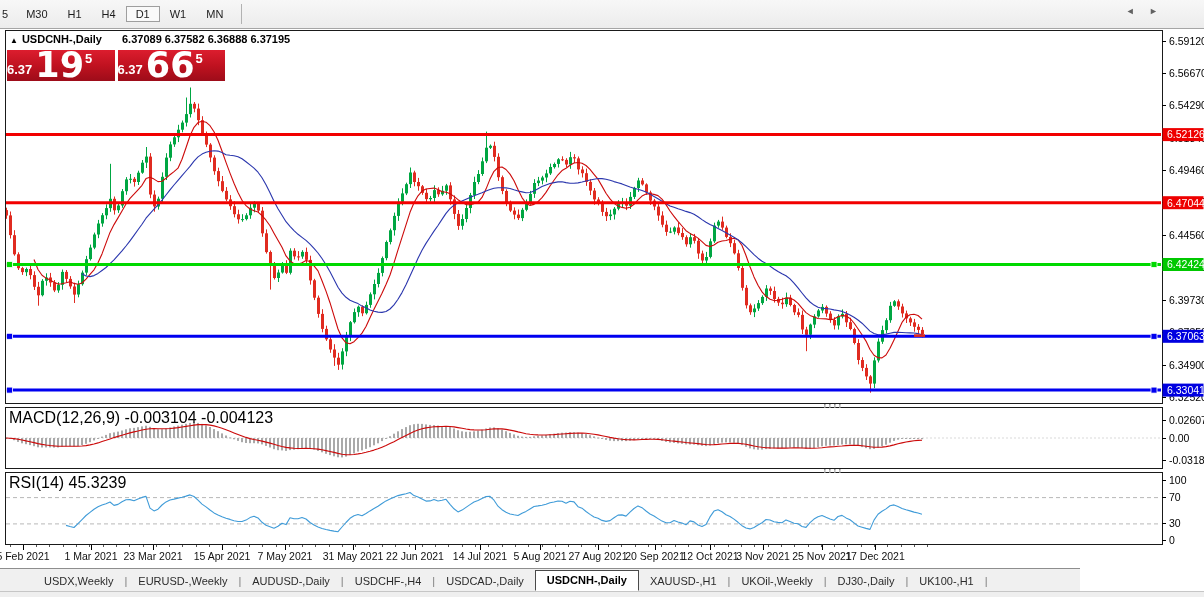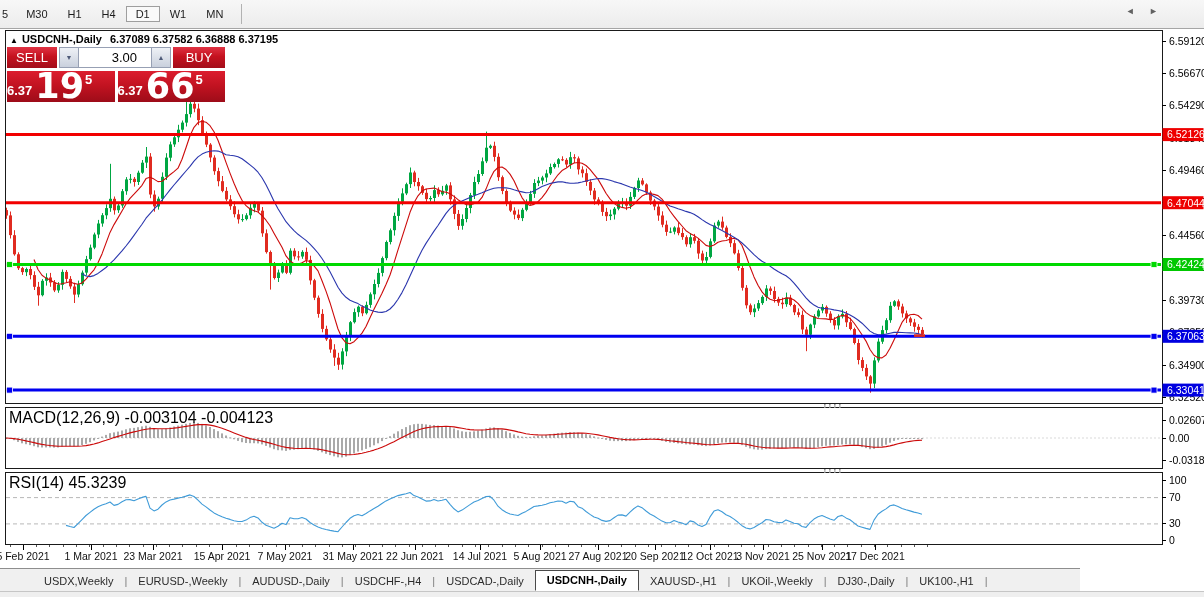--- a/index.html
+++ b/index.html
@@ -14,21 +14,21 @@
            background:linear-gradient(#f7f7f7,#ececec);border-bottom:1px solid #a5a5a5;
            display:flex;align-items:center;font-size:11px;color:#1c1c1c;}
   .tf-item{padding:4px 10px;cursor:default;}
   .tf-item.first{padding:4px 8px 4px 2px;}
   .tf-item.active{background:#f9f9f9;border:1px solid #9e9e9e;padding:1px 9px;}
   .tb-sep{width:1px;height:20px;background:#b2b2b2;margin:0 8px;}
 
   
   .chart-title{position:absolute;left:10px;top:33px;font-size:11px;font-weight:700;color:#000;z-index:5;}
   .chart-title .arrow{font-size:8px;margin-right:4px;}
-  .chart-title .ohlc{margin-left:8px;}
+  .chart-title .ohlc{margin-left:20px;}
 
   
   .trade-widget{position:absolute;left:7px;top:47px;width:218px;z-index:6;background:#fff;}
   .tw-row1{display:flex;height:21px;}
   .red-btn{background:linear-gradient(180deg,#e03343 0%,#c5121f 45%,#a30d1a 100%);
            color:#fff;font-size:13px;text-align:center;line-height:21px;}
   .sell-btn{width:50px;}
   .buy-btn{width:52px;}
   .spin-group{flex:1;display:flex;margin:0 2px;}
   .spin-btn{width:18px;background:linear-gradient(#eef1f6,#c9d0dd);border:1px solid #97a0b4;
@@ -970,29 +970,20 @@
       <div class="tf-item">W1</div>
       <div class="tf-item">MN</div>
       <div class="tb-sep"></div>
     </div>
 
   <div class="chart-title">
     <span class="arrow">▲</span><span>USDCNH-,Daily</span><span class="ohlc">6.37089 6.37582 6.36888 6.37195</span>
   </div>
 
   <div class="trade-widget">
-    <div class="tw-row1">
-      <div class="red-btn sell-btn">SELL</div>
-      <div class="spin-group">
-        <div class="spin-btn">▼</div>
-        <div class="vol-field">3.00</div>
-        <div class="spin-btn">▲</div>
-      </div>
-      <div class="red-btn buy-btn">BUY</div>
-    </div>
     <div class="tw-row2">
       <div class="price-box bid">
         <span class="pb-prefix">6.37</span>
           <span class="pb-big">19</span>
           <span class="pb-sup">5</span>
       </div>
       <div class="price-box ask">
         <span class="pb-prefix">6.37</span>
           <span class="pb-big">66</span>
           <span class="pb-sup">5</span>

